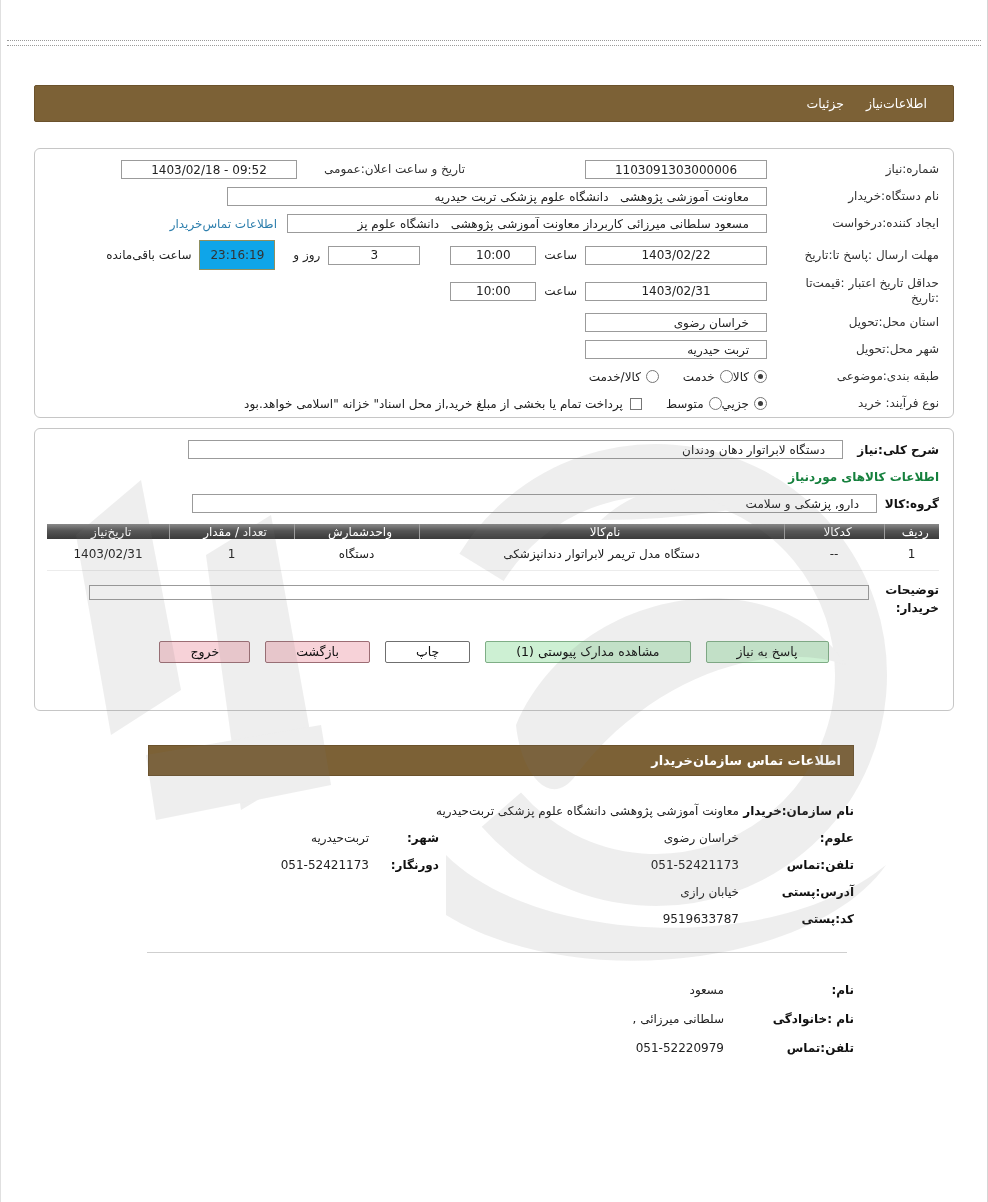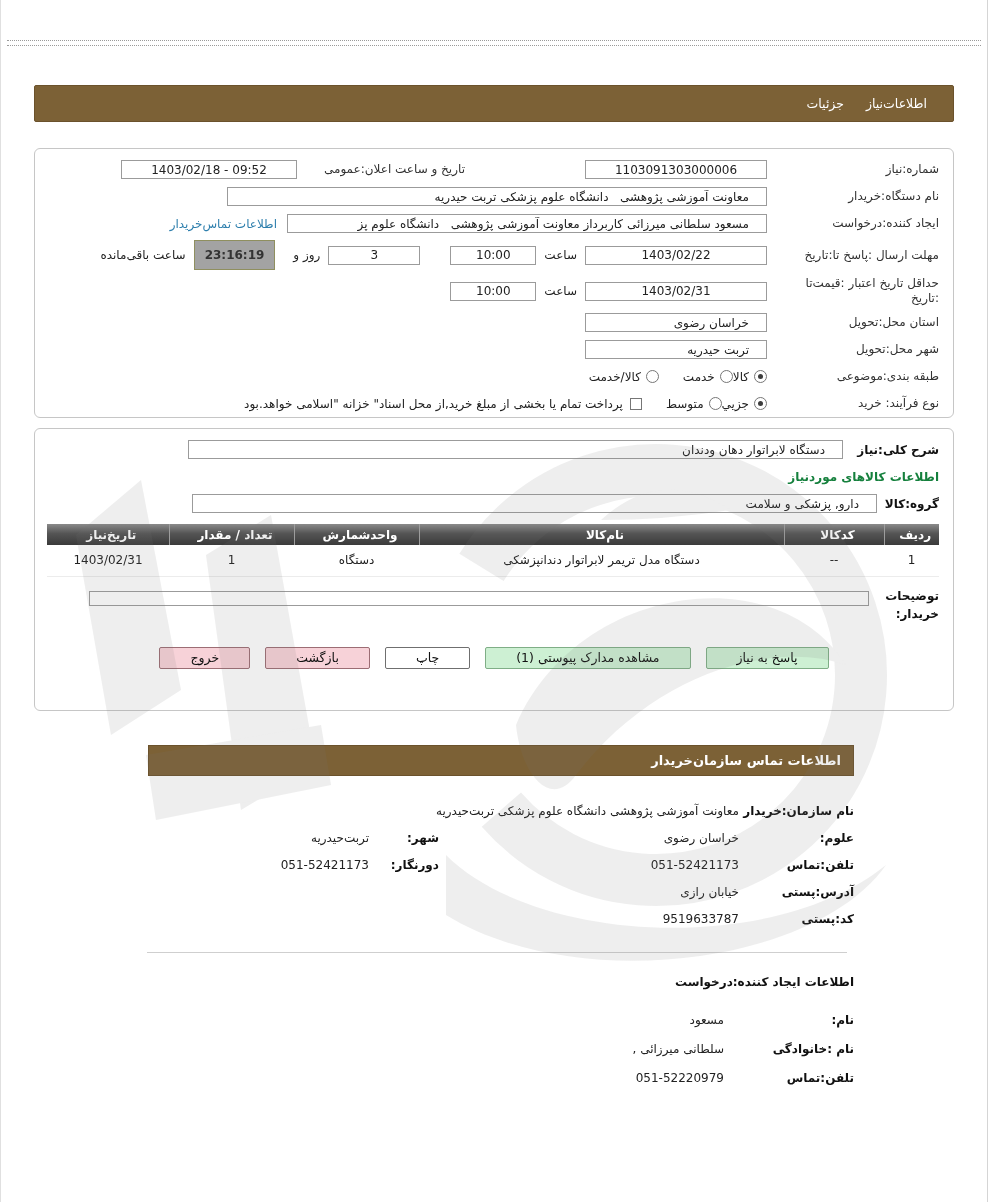--- a/index.html
+++ b/index.html
@@ -22,33 +22,33 @@
   .panel2{top:428px;height:283px;}
   .frow{display:flex;align-items:center;margin-bottom:6px;min-height:21px;}
   .flabel{width:172px;flex:none;padding-left:8px;color:#333;line-height:1.25;}
   .blabel{font-weight:bold;color:#111;}
   .inp{border:1px solid #9b9b9b;background:#fff;height:19px;font-family:inherit;font-size:12px;
     padding:0 17px;color:#222;}
   .w182{width:182px;} .w176{width:176px;} .w540{width:540px;} .w480{width:480px;}
   .w86{width:86px;} .w92{width:92px;} .w655{width:655px;} .w685{width:685px;} .mr8{margin-right:8px;} .mr30{margin-right:30px;}
   .gap120{margin-right:120px;}
   .link{color:#2e7fad;cursor:pointer;margin-right:10px;white-space:nowrap;}
-  .timer{background:#a3a3a3;border:1px solid #8f8f5f;padding:7px 10px;margin-right:18px;
-    font-size:12px;color:#333;font-weight:bold;}
+  .timer{background:#0ea5e9;border:1px solid #8f8f5f;padding:7px 10px;margin-right:18px;
+    font-size:12px;color:#333;}
   .radio{width:13px;height:13px;border:1px solid #767676;border-radius:50%;display:inline-block;
     background:#fff;position:relative;margin-left:5px;flex:none;cursor:pointer;}
   .radio.checked::after{content:"";position:absolute;inset:3px;background:#3c3c3c;border-radius:50%;}
   .rgroup{display:flex;align-items:center;margin-left:24px;}
   .checkbox{width:12px;height:12px;border:1px solid #767676;display:inline-block;background:#fff;
     margin-left:7px;flex:none;cursor:pointer;}
   
   .section-title{font-weight:bold;color:#15803d;margin:10px 0 9px;}
   table.goods{width:100%;border-collapse:collapse;margin-top:10px;table-layout:fixed;}
   table.goods th{background:linear-gradient(180deg,#8a8a8a 0%,#555 45%,#3a3a3a 100%);
-    color:#fff;font-weight:bold;height:21px;font-size:12px;border-left:1px solid #9d9d9d;padding-left:7px;}
+    color:#fff;font-weight:normal;height:15px;font-size:12px;border-left:1px solid #9d9d9d;padding-left:7px;}
   table.goods th:last-child{border-left:none;}
   table.goods td{height:31px;text-align:center;color:#222;border-bottom:1px solid #ececec;
     overflow:hidden;white-space:nowrap;}
   .c-row{width:55px;} .c-code{width:100px;} .c-name{width:365px;}
   .c-unit{width:125px;} .c-qty{width:125px;} .c-date{width:122px;}
   .notes-row{display:flex;align-items:flex-start;margin-top:10px;}
   .notes-label{width:64px;flex:none;font-weight:bold;color:#111;line-height:1.5;}
   .notes-input{flex:1;height:15px;margin:4px 6px 0 40px;border:1px solid #9b9b9b;background:#fff;}
   
   .btnrow{display:flex;justify-content:center;gap:15px;margin-top:24px;}
@@ -241,21 +241,20 @@
   <span></span>
     <span></span>
 
   <span class="lab">کد:پستی</span>
   <span class="val-r ltr" style="direction:ltr">9519633787</span>
 </div>
 
 <div class="divider"></div>
 
 <div class="creator">
-  <div class="hdr">اطلاعات ایجاد کننده:درخواست</div>
   <div class="crow">
     <span class="lab">نام:</span>
     <span class="val">مسعود</span>
     <span class="lab">نام :خانوادگی</span>
     <span class="val">سلطانی میرزائی ,</span>
     <span class="lab">تلفن:تماس</span>
     <span class="val ltr" style="direction:ltr;text-align:right">051-52220979</span>
   </div>
 </div>
 

